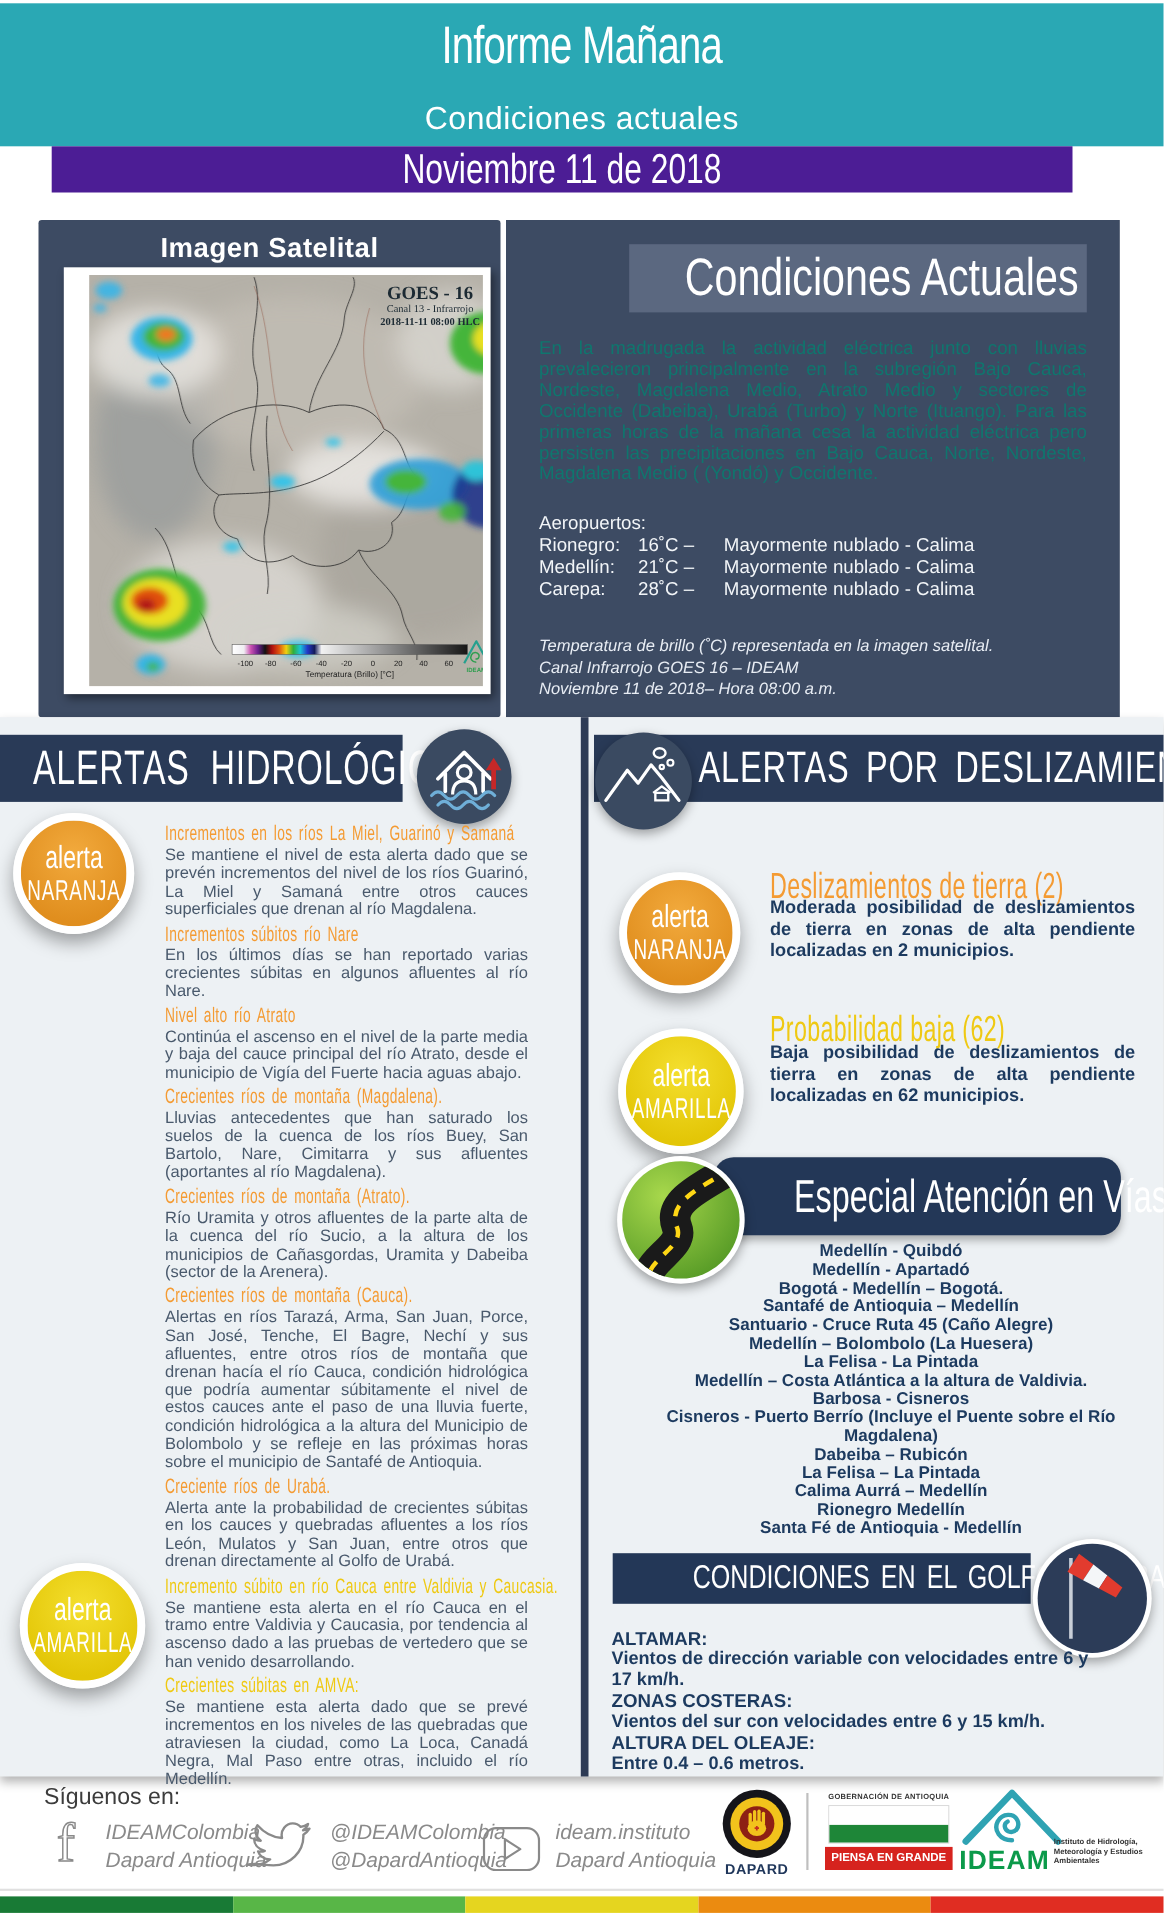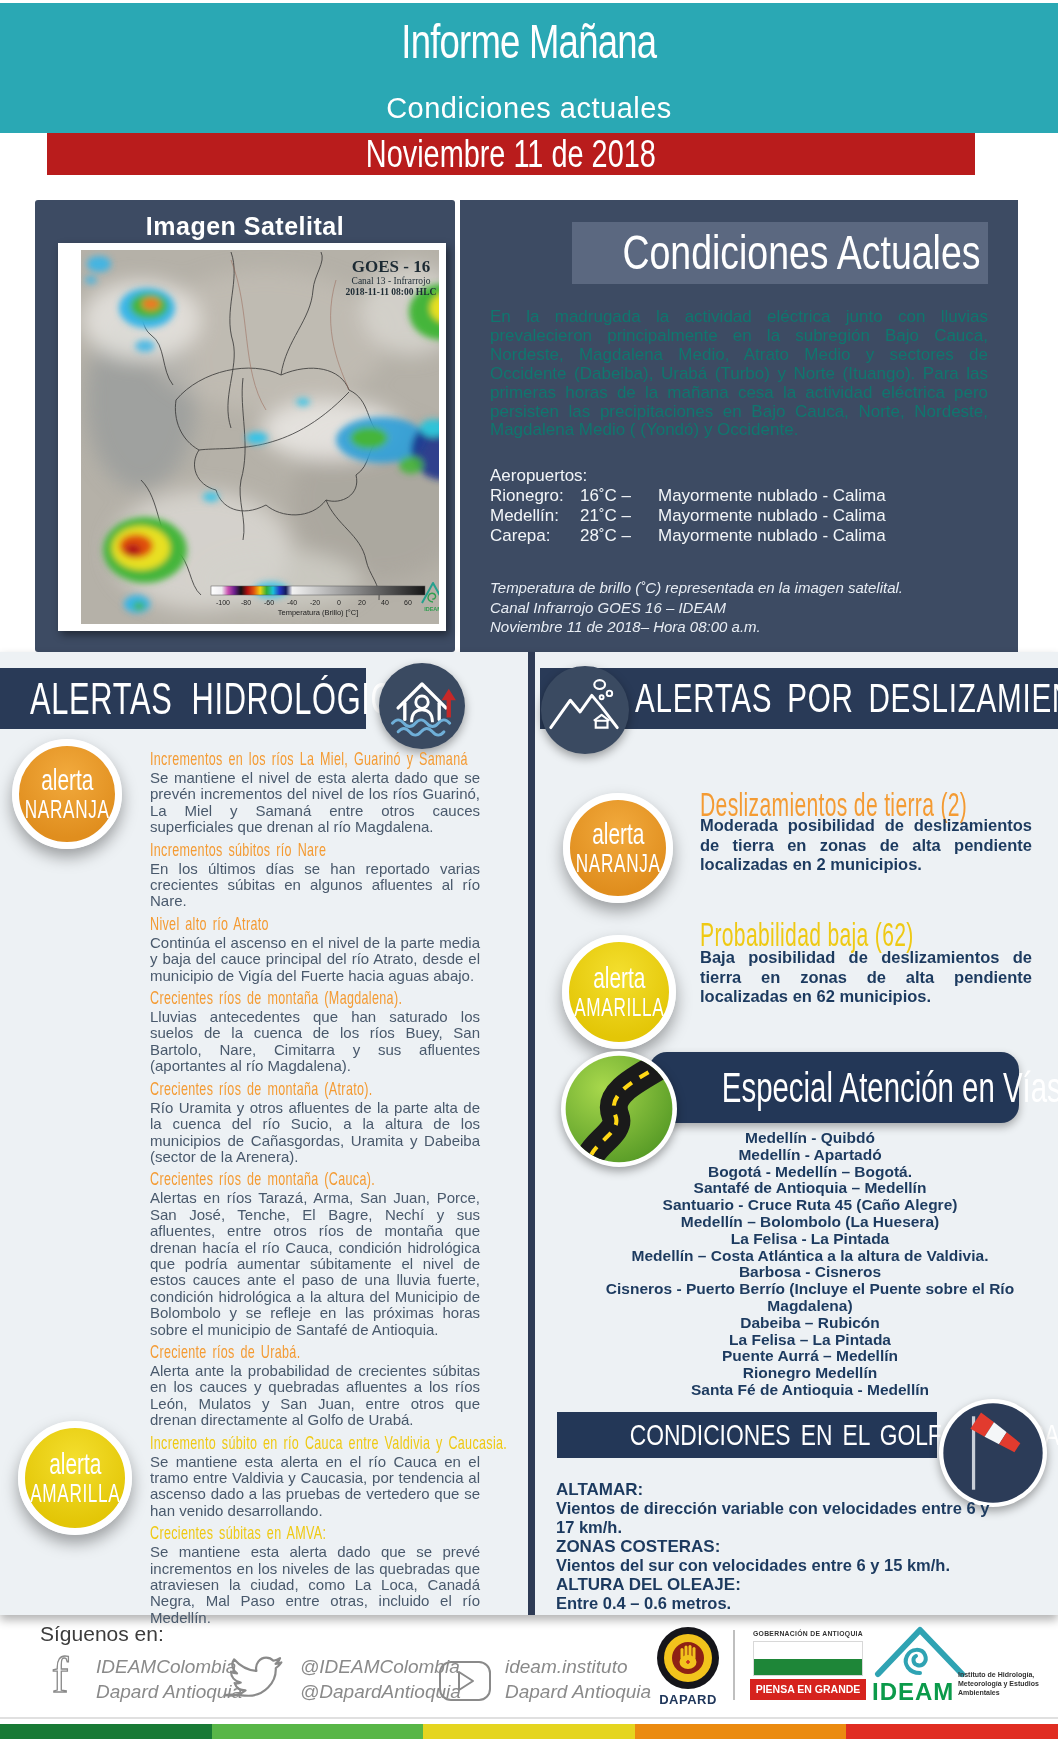--- a/index.html
+++ b/index.html
@@ -8,21 +8,21 @@
           font-family:"Liberation Sans", sans-serif; overflow:hidden; }
 
   
   .teal-band { position:absolute; left:0; top:3px; width:1058px; height:130px; background:#2AA8B4; }
   .main-title { position:absolute; left:0; top:14px; width:1058px; text-align:center;
                 color:#fff; font-size:48px; font-weight:400; }
   .main-title .cx { display:inline-block; transform:scaleX(0.76); transform-origin:center; white-space:nowrap; letter-spacing:-1px;}
   .subtitle { position:absolute; left:0; top:92px; width:1058px; text-align:center;
               color:#fff; font-size:29px; font-weight:400; letter-spacing:0.5px; }
   .date-banner { position:absolute; left:47px; top:133px; width:928px; height:42px;
-                 background:#b91c1c; color:#fff; text-align:center; line-height:42px; font-size:38px; }
+                 background:#4c1d95; color:#fff; text-align:center; line-height:42px; font-size:38px; }
   .date-banner .cx { display:inline-block; transform:scaleX(0.76); transform-origin:center; white-space:nowrap; }
 
   
   .sat-panel { position:absolute; left:35px; top:200px; width:420px; height:452px;
                background:#3D4B63; border-radius:3px; }
   .sat-title { position:absolute; left:35px; top:212px; width:420px; text-align:center;
                color:#fff; font-size:25px; font-weight:700; letter-spacing:0.5px; }
   .sat-frame { position:absolute; left:58px; top:243px; width:388px; height:388px; background:#fff;
                box-shadow:3px 4px 8px rgba(0,0,0,0.45); }
   .sat-img { position:absolute; left:65px; top:250px; width:374px; height:374px; overflow:hidden;padding-left:16px; }
@@ -386,21 +386,21 @@
     <div>Bogotá - Medellín – Bogotá.</div>
     <div>Santafé de Antioquia – Medellín</div>
     <div>Santuario - Cruce Ruta 45 (Caño Alegre)</div>
     <div>Medellín – Bolombolo (La Huesera)</div>
     <div>La Felisa - La Pintada</div>
     <div>Medellín – Costa Atlántica a la altura de Valdivia.</div>
     <div>Barbosa - Cisneros</div>
     <div>Cisneros - Puerto Berrío (Incluye el Puente sobre el Río Magdalena)</div>
     <div>Dabeiba – Rubicón</div>
     <div>La Felisa – La Pintada</div>
-    <div>Puente Aurrá – Medellín</div>
+    <div>Calima Aurrá – Medellín</div>
     <div>Rionegro Medellín</div>
     <div>Santa Fé de Antioquia - Medellín</div>
   </div>
 
   <div class="gulf-bar"><span class="cx">CONDICIONES EN EL GOLFO DE URABÁ</span></div>
   <div class="circle-icon windsock-icon">
     <svg viewBox="0 0 100 100">
       <circle cx="50" cy="50" r="46" fill="#2C3C58"></circle>
       <path d="M32 16 V84" stroke="#C9CFD8" stroke-width="3"></path>
       <g transform="translate(34,20) rotate(33)">

